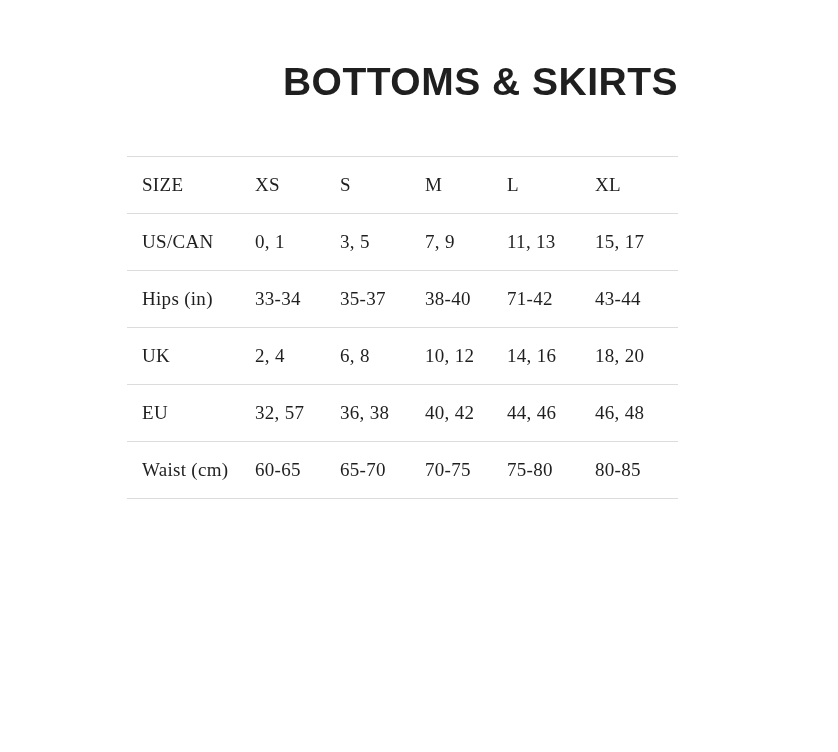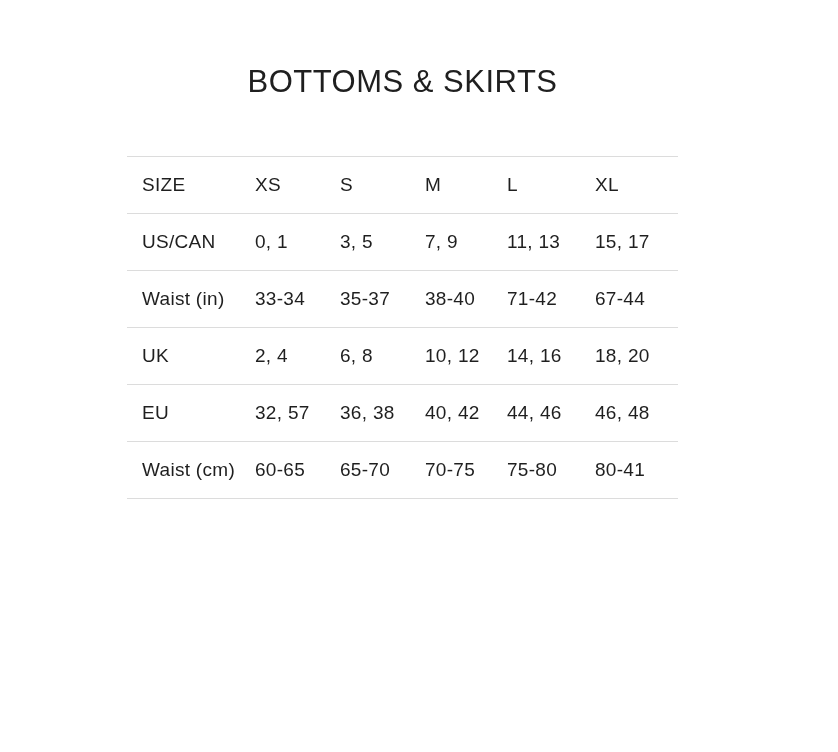--- a/index.html
+++ b/index.html
@@ -19,33 +19,34 @@
     height: 752px;
     overflow: hidden;
   }
   .chart-container {
     width: 551px;
     margin-left: 127px;
     padding-top: 64px;
   }
   .chart-title {
     margin: 0 0 56px 0;
-    text-align: center;
-    font-size: 31px;
-    font-weight: 400;
+    text-align: right;
+    font-size: 39px;
+    font-weight: 700;
     line-height: 36px;
     letter-spacing: 0.5px;
     color: var(--text);
     white-space: nowrap;
   }
   table.size-chart {
     width: 551px;
     border-collapse: collapse;
     border-top: 1px solid var(--divider);
     table-layout: fixed;
+    font-family: Liberation Serif, serif;
   }
   table.size-chart tr {
     height: 57px;
     border-bottom: 1px solid var(--divider);
   }
   table.size-chart th,
   table.size-chart td {
     padding: 0;
     text-align: left;
     vertical-align: middle;
@@ -88,26 +89,26 @@
     <tbody>
         <tr>
           <td>US/CAN</td>
           <td>0, 1</td>
           <td>3, 5</td>
           <td>7, 9</td>
           <td>11, 13</td>
           <td>15, 17</td>
         </tr>
         <tr>
-          <td>Waist (in)</td>
+          <td>Hips (in)</td>
           <td>33-34</td>
           <td>35-37</td>
           <td>38-40</td>
           <td>71-42</td>
-          <td>67-44</td>
+          <td>43-44</td>
         </tr>
         <tr>
           <td>UK</td>
           <td>2, 4</td>
           <td>6, 8</td>
           <td>10, 12</td>
           <td>14, 16</td>
           <td>18, 20</td>
         </tr>
         <tr>
@@ -117,17 +118,17 @@
           <td>40, 42</td>
           <td>44, 46</td>
           <td>46, 48</td>
         </tr>
         <tr>
           <td>Waist (cm)</td>
           <td>60-65</td>
           <td>65-70</td>
           <td>70-75</td>
           <td>75-80</td>
-          <td>80-41</td>
+          <td>80-85</td>
         </tr>
       </tbody>
   </table>
 </div>
 
 </body></html>

